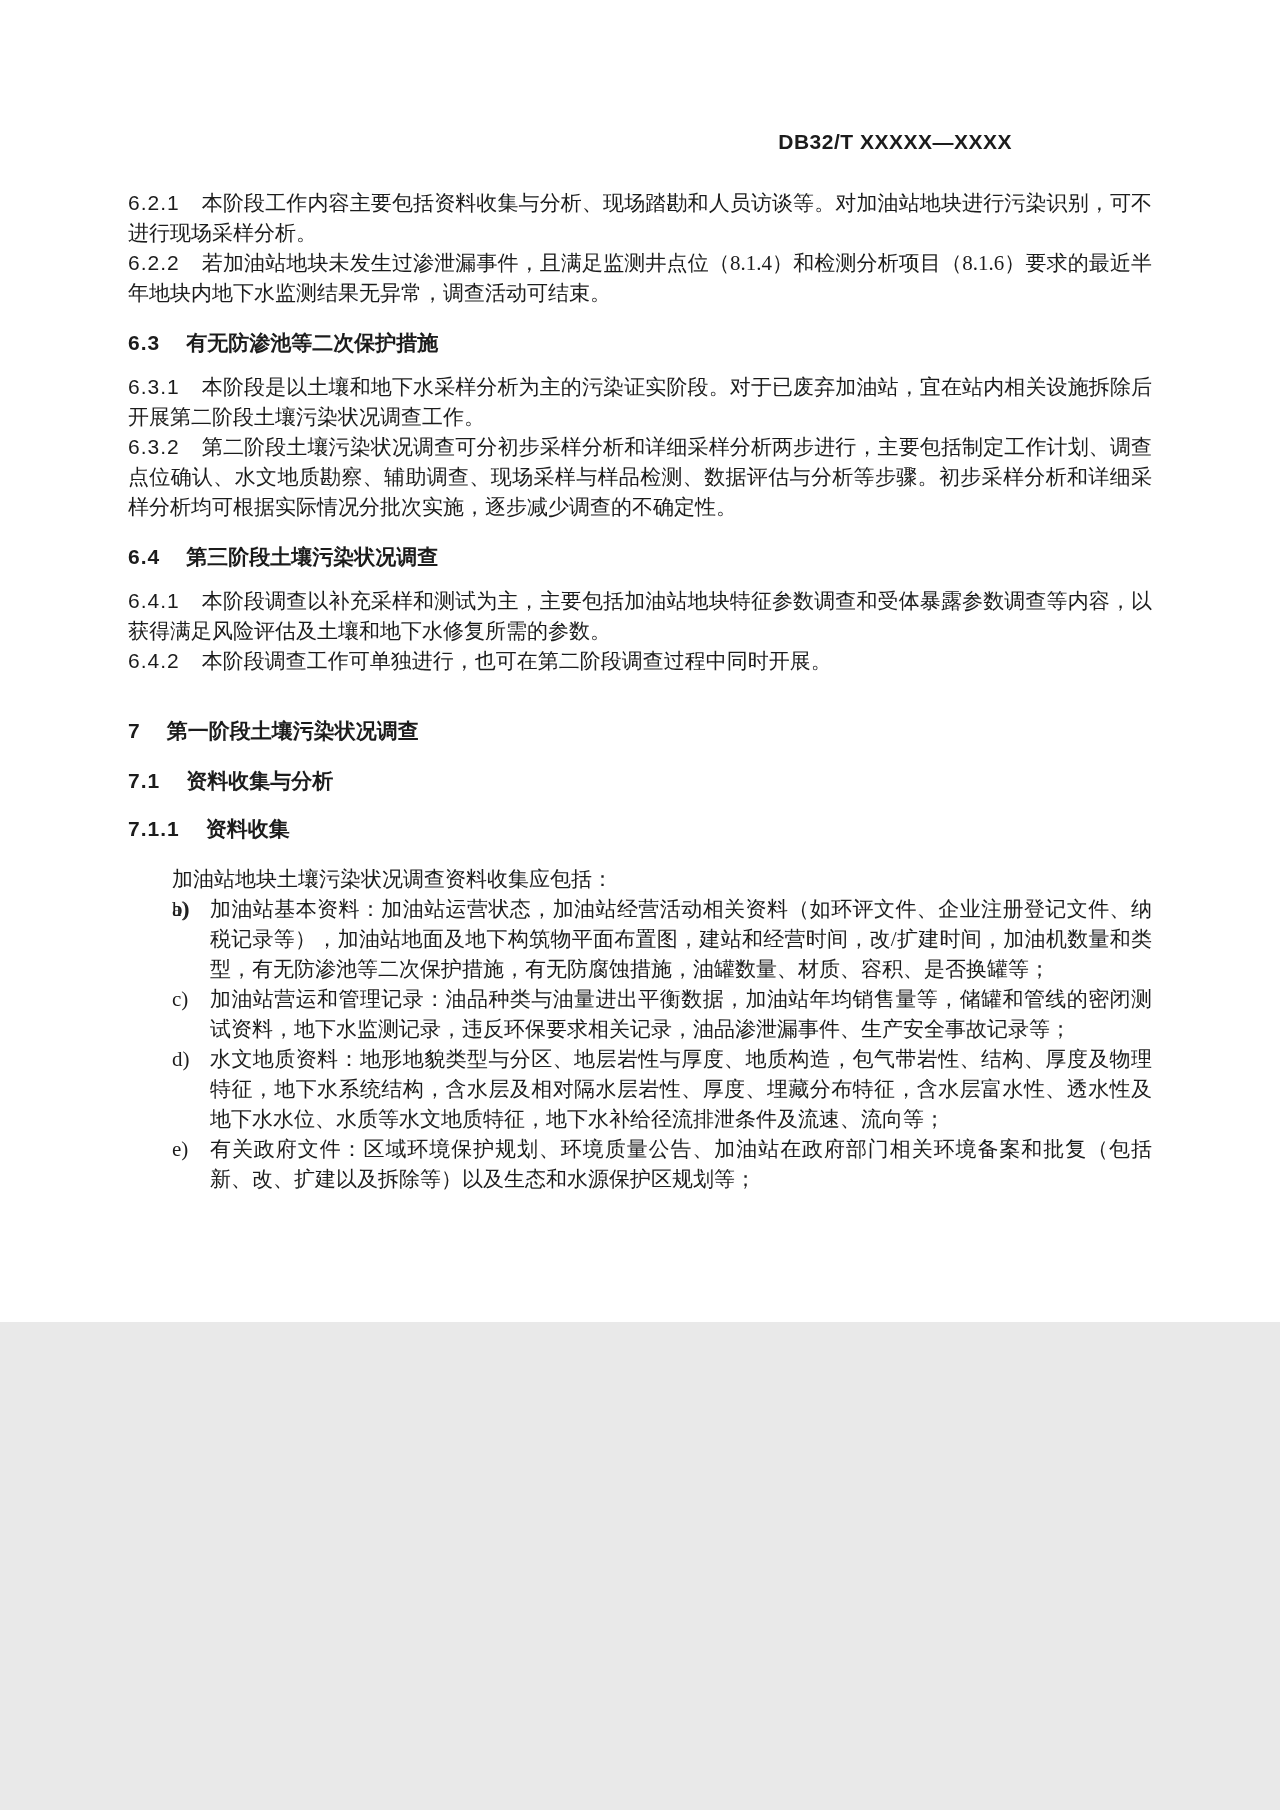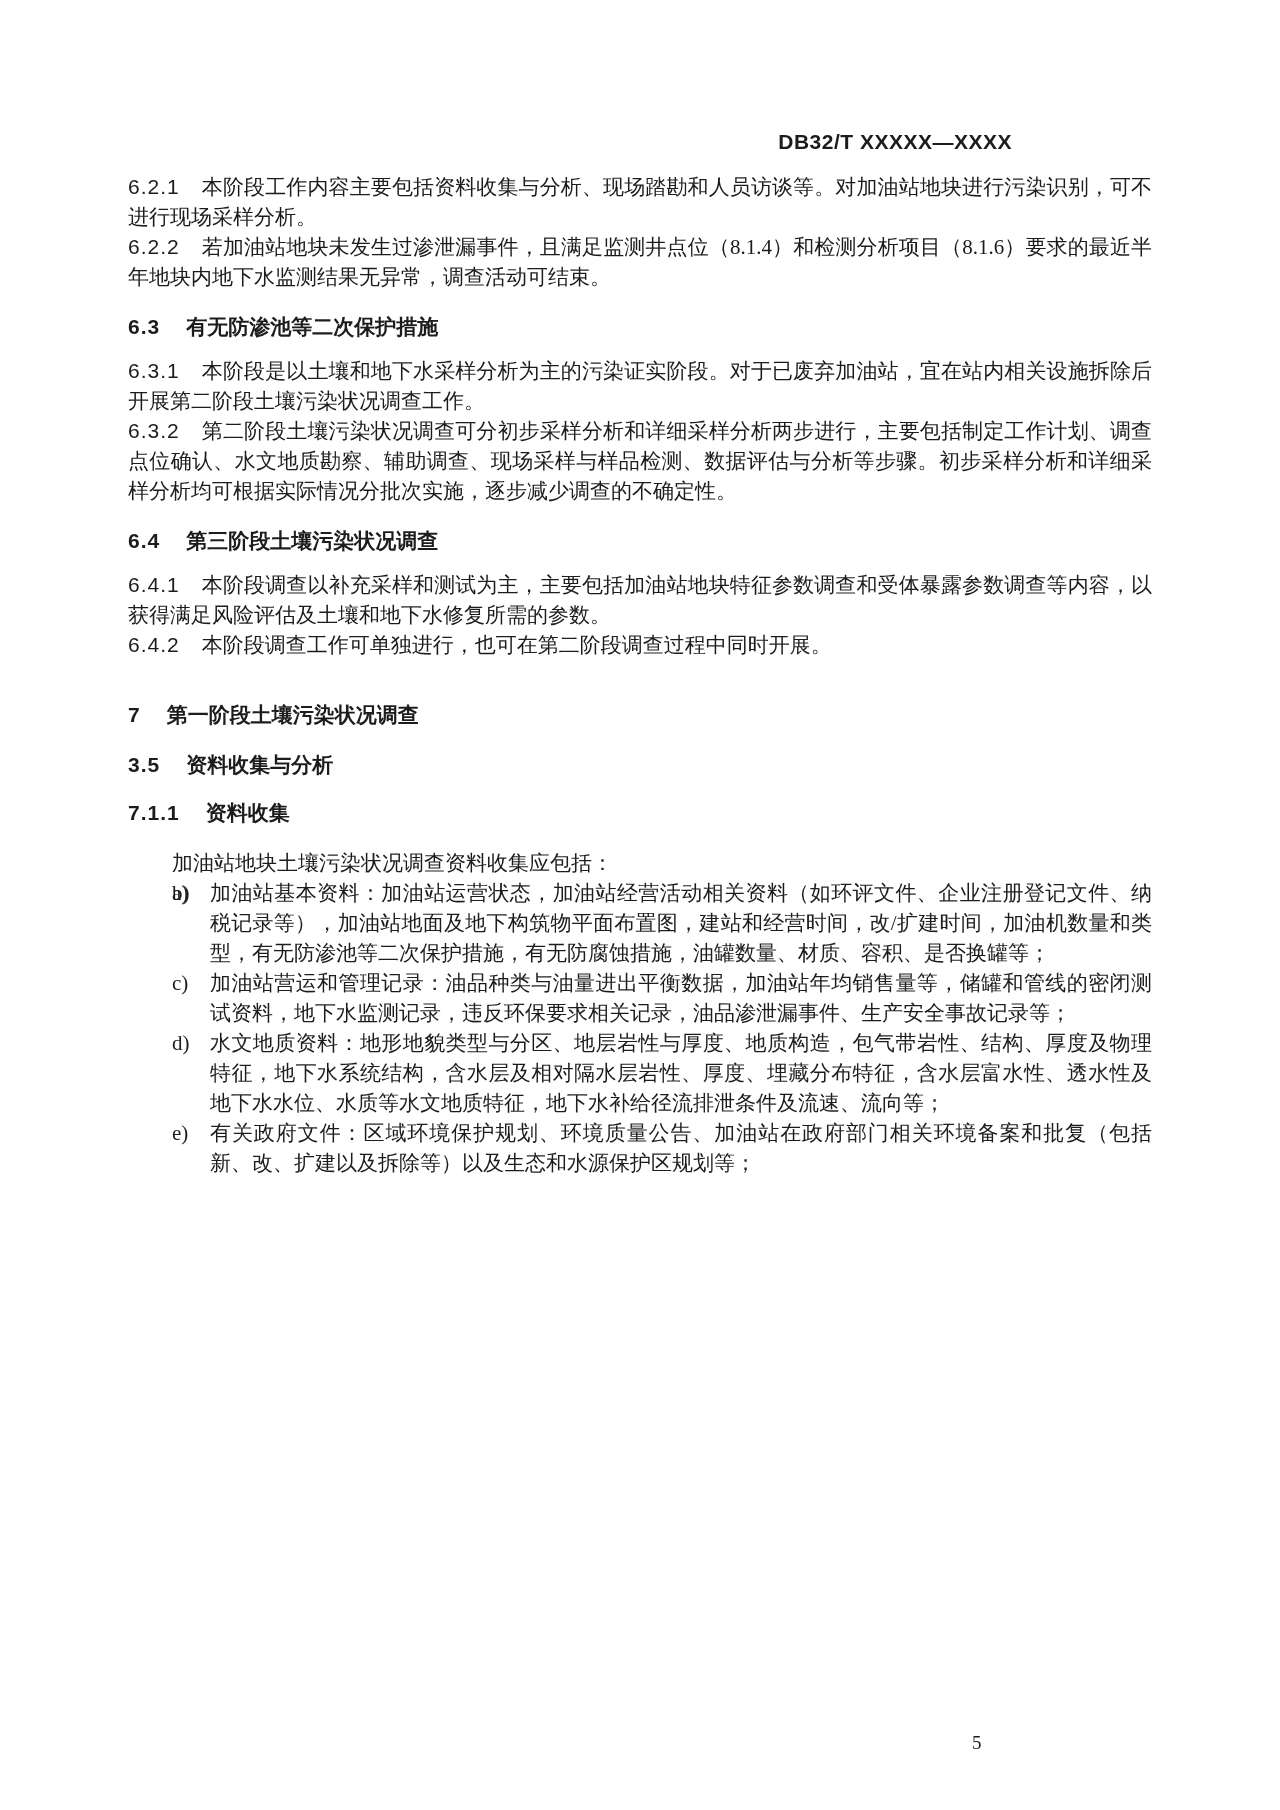--- a/index.html
+++ b/index.html
@@ -1,40 +1,40 @@
 <!DOCTYPE html>
 <html><head>
 <meta charset="utf-8">
 <style>
   * { box-sizing: border-box; }
   html, body { margin: 0; padding: 0; background: #e9e9e9; }
   .page {
     position: relative;
     width: 1280px;
-    height: 1810px;
+    height: 1322px;
     margin: 0 auto;
     background: #ffffff;
     color: #1c1c1c;
     font-family: "Liberation Serif", "DejaVu Serif", serif;
     overflow: hidden;
   }
   .doc-code {
     position: absolute;
     top: 130px;
     right: 268px;
     font-family: "Liberation Sans", "DejaVu Sans", sans-serif;
     font-weight: 600;
     font-size: 21px;
     letter-spacing: 0.5px;
     white-space: nowrap;
   }
   .content {
     position: absolute;
     left: 128px;
-    top: 172px;
+    top: 188px;
     width: 1024px;
   }
   .block {
     font-size: 21px;
     line-height: 30px;
     text-align: justify;
     margin: 0;
   }
   .block .num {
     font-family: "Liberation Sans", "DejaVu Sans", sans-serif;
@@ -85,21 +85,21 @@
   <div class="content">
       <div class="block clause"><span class="num">6.2.1</span><span class="txt">本阶段工作内容主要包括资料收集与分析、现场踏勘和人员访谈等。对加油站地块进行污染识别，可不进行现场采样分析。</span></div>
       <div class="block clause"><span class="num">6.2.2</span><span class="txt">若加油站地块未发生过渗泄漏事件，且满足监测井点位（8.1.4）和检测分析项目（8.1.6）要求的最近半年地块内地下水监测结果无异常，调查活动可结束。</span></div>
       <div class="block heading"><span class="num">6.3</span><span class="txt">有无防渗池等二次保护措施</span></div>
       <div class="block clause"><span class="num">6.3.1</span><span class="txt">本阶段是以土壤和地下水采样分析为主的污染证实阶段。对于已废弃加油站，宜在站内相关设施拆除后开展第二阶段土壤污染状况调查工作。</span></div>
       <div class="block clause"><span class="num">6.3.2</span><span class="txt">第二阶段土壤污染状况调查可分初步采样分析和详细采样分析两步进行，主要包括制定工作计划、调查点位确认、水文地质勘察、辅助调查、现场采样与样品检测、数据评估与分析等步骤。初步采样分析和详细采样分析均可根据实际情况分批次实施，逐步减少调查的不确定性。</span></div>
       <div class="block heading"><span class="num">6.4</span><span class="txt">第三阶段土壤污染状况调查</span></div>
       <div class="block clause"><span class="num">6.4.1</span><span class="txt">本阶段调查以补充采样和测试为主，主要包括加油站地块特征参数调查和受体暴露参数调查等内容，以获得满足风险评估及土壤和地下水修复所需的参数。</span></div>
       <div class="block clause"><span class="num">6.4.2</span><span class="txt">本阶段调查工作可单独进行，也可在第二阶段调查过程中同时开展。</span></div>
       <div class="block chapter"><span class="num">7</span><span class="txt">第一阶段土壤污染状况调查</span></div>
-      <div class="block heading"><span class="num">3.5</span><span class="txt">资料收集与分析</span></div>
+      <div class="block heading"><span class="num">7.1</span><span class="txt">资料收集与分析</span></div>
       <div class="block subheading"><span class="num">7.1.1</span><span class="txt">资料收集</span></div>
       <div class="block intro"><span class="txt">加油站地块土壤污染状况调查资料收集应包括：</span></div>
       <div class="block list-item"><span class="num">a)</span></div>
       <div class="block list-item"><span class="num">b)</span><span class="txt">加油站基本资料：加油站运营状态，加油站经营活动相关资料（如环评文件、企业注册登记文件、纳税记录等），加油站地面及地下构筑物平面布置图，建站和经营时间，改/扩建时间，加油机数量和类型，有无防渗池等二次保护措施，有无防腐蚀措施，油罐数量、材质、容积、是否换罐等；</span></div>
       <div class="block list-item"><span class="num">c)</span><span class="txt">加油站营运和管理记录：油品种类与油量进出平衡数据，加油站年均销售量等，储罐和管线的密闭测试资料，地下水监测记录，违反环保要求相关记录，油品渗泄漏事件、生产安全事故记录等；</span></div>
       <div class="block list-item"><span class="num">d)</span><span class="txt">水文地质资料：地形地貌类型与分区、地层岩性与厚度、地质构造，包气带岩性、结构、厚度及物理特征，地下水系统结构，含水层及相对隔水层岩性、厚度、埋藏分布特征，含水层富水性、透水性及地下水水位、水质等水文地质特征，地下水补给径流排泄条件及流速、流向等；</span></div>
       <div class="block list-item"><span class="num">e)</span><span class="txt">有关政府文件：区域环境保护规划、环境质量公告、加油站在政府部门相关环境备案和批复（包括新、改、扩建以及拆除等）以及生态和水源保护区规划等；</span></div>
     </div>
 
   <div class="page-number">5</div>

